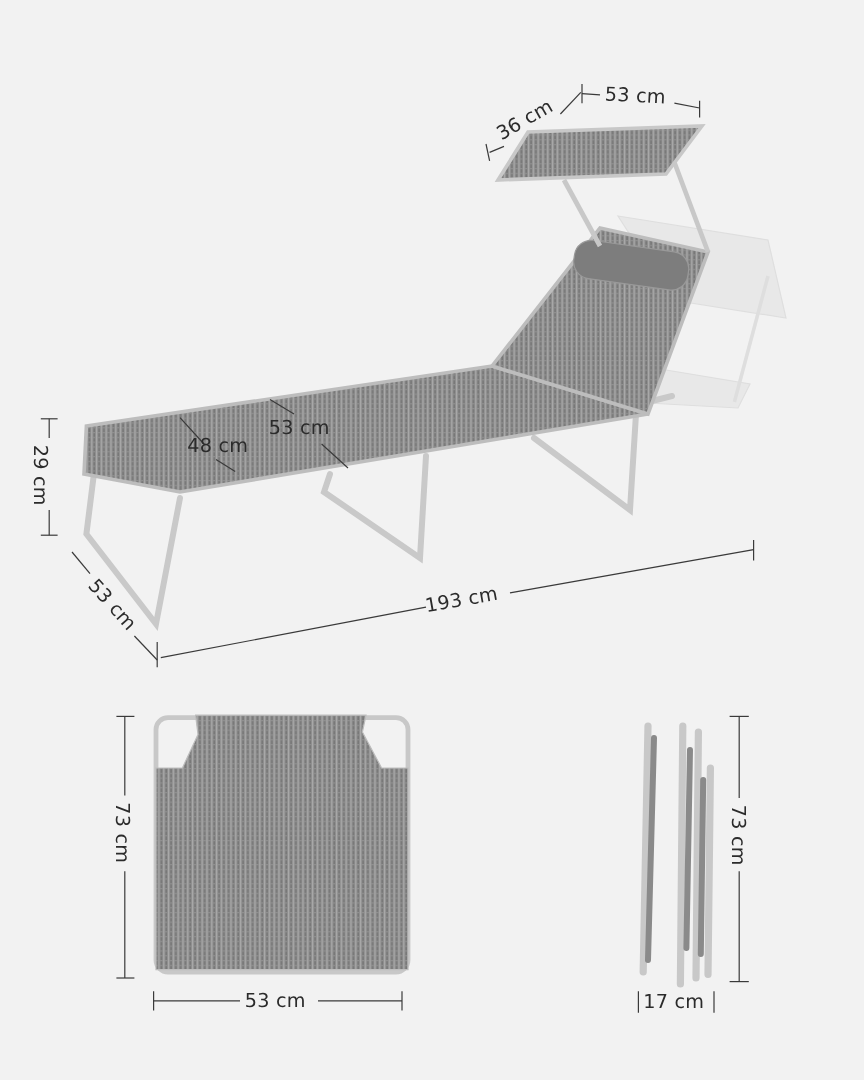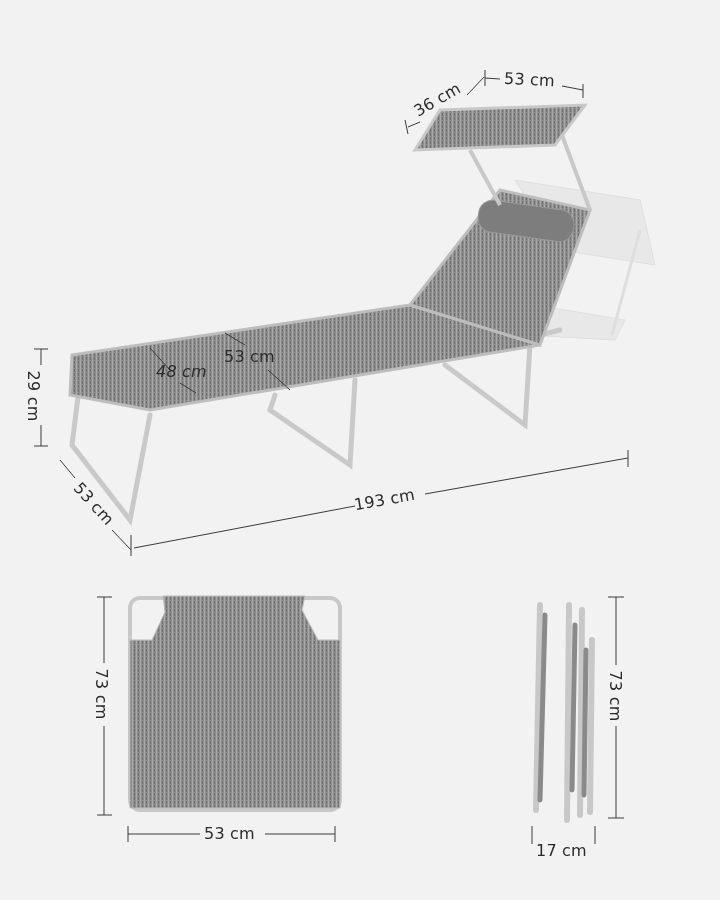--- a/index.html
+++ b/index.html
@@ -112,20 +112,20 @@
     <line x1="532" y1="826" x2="532" y2="844"></line>
       <line x1="595" y1="826" x2="595" y2="844"></line>
   </g>
 </svg>
 
 <span class="lbl" style="left:504px;top:72px;transform:rotate(3deg);">53 cm</span>
 <span class="lbl" style="left:412px;top:92px;transform:rotate(-30deg);">36 cm</span>
 <span class="lbl" style="left:8px;top:388px;transform:rotate(90deg);">29 cm</span>
 <span class="lbl" style="left:68px;top:496px;transform:rotate(48deg);">53 cm</span>
 <span class="lbl" style="left:354px;top:492px;transform:rotate(-10deg);">193 cm</span>
-<span class="lbl" style="left:156px;top:364px;font-style:italic;">48 cm</span>
+<span class="lbl" style="left:156px;top:364px;">48 cm</span>
 <span class="lbl" style="left:224px;top:349px;">53 cm</span>
 
 <span class="lbl" style="left:76px;top:686px;transform:rotate(90deg);">73 cm</span>
 <span class="lbl" style="left:204px;top:826px;">53 cm</span>
 
 <span class="lbl" style="left:590px;top:688px;transform:rotate(90deg);">73 cm</span>
-<span class="lbl" style="left:536px;top:827px;margin-top:16px;">17 cm</span>
+<span class="lbl" style="left:536px;top:827px;">17 cm</span>
 
 </body></html>

